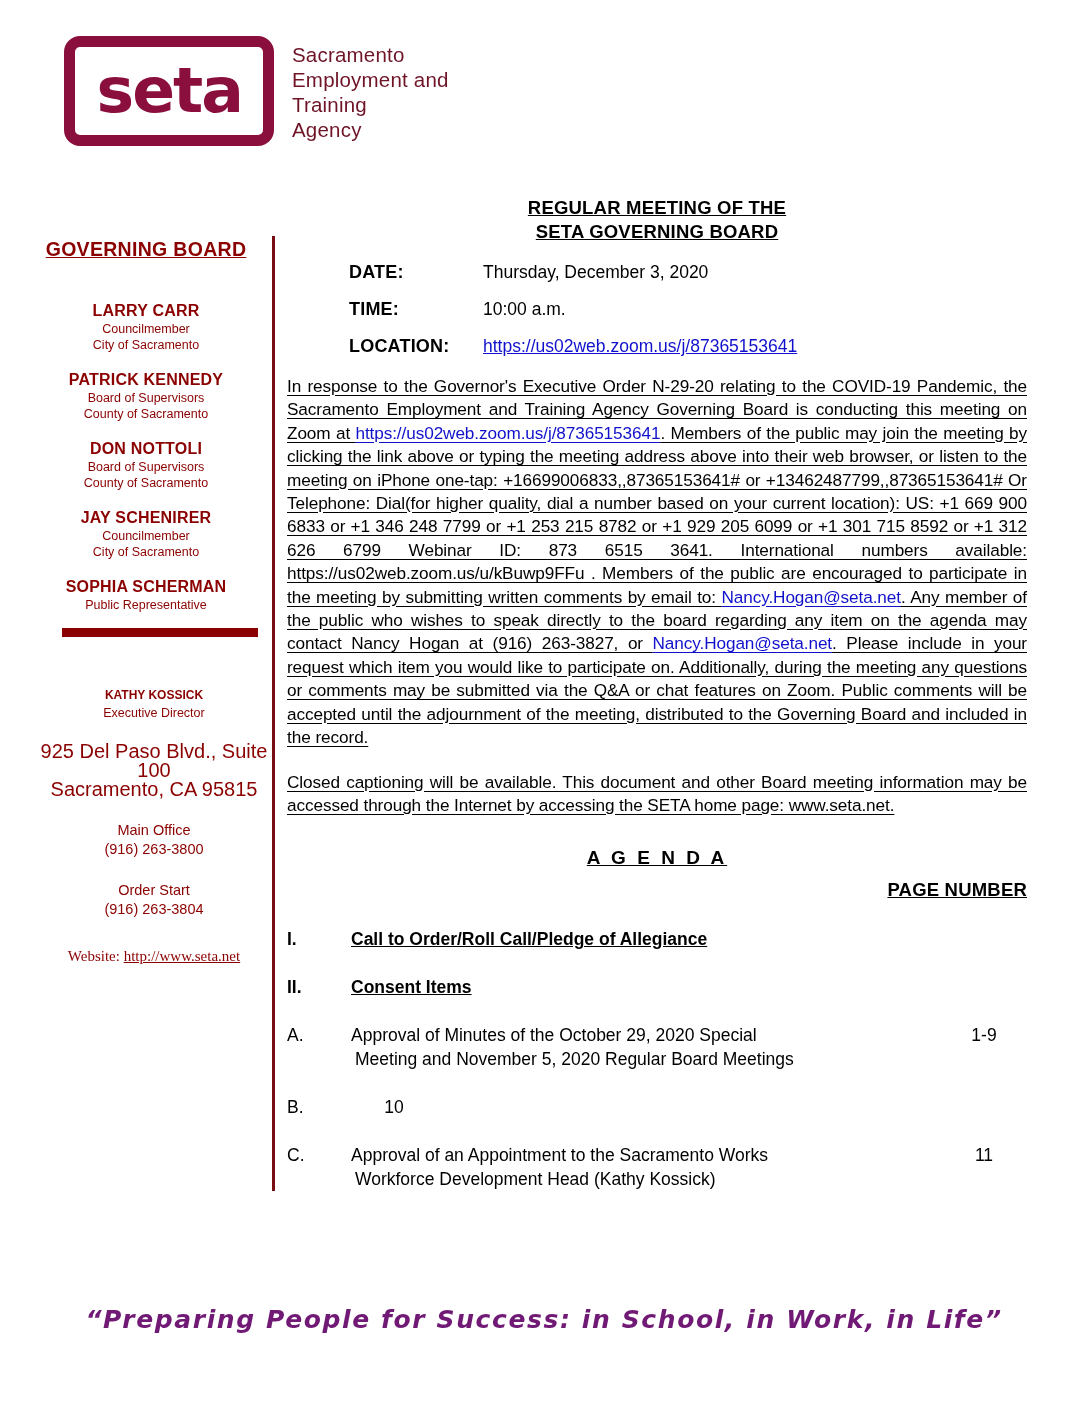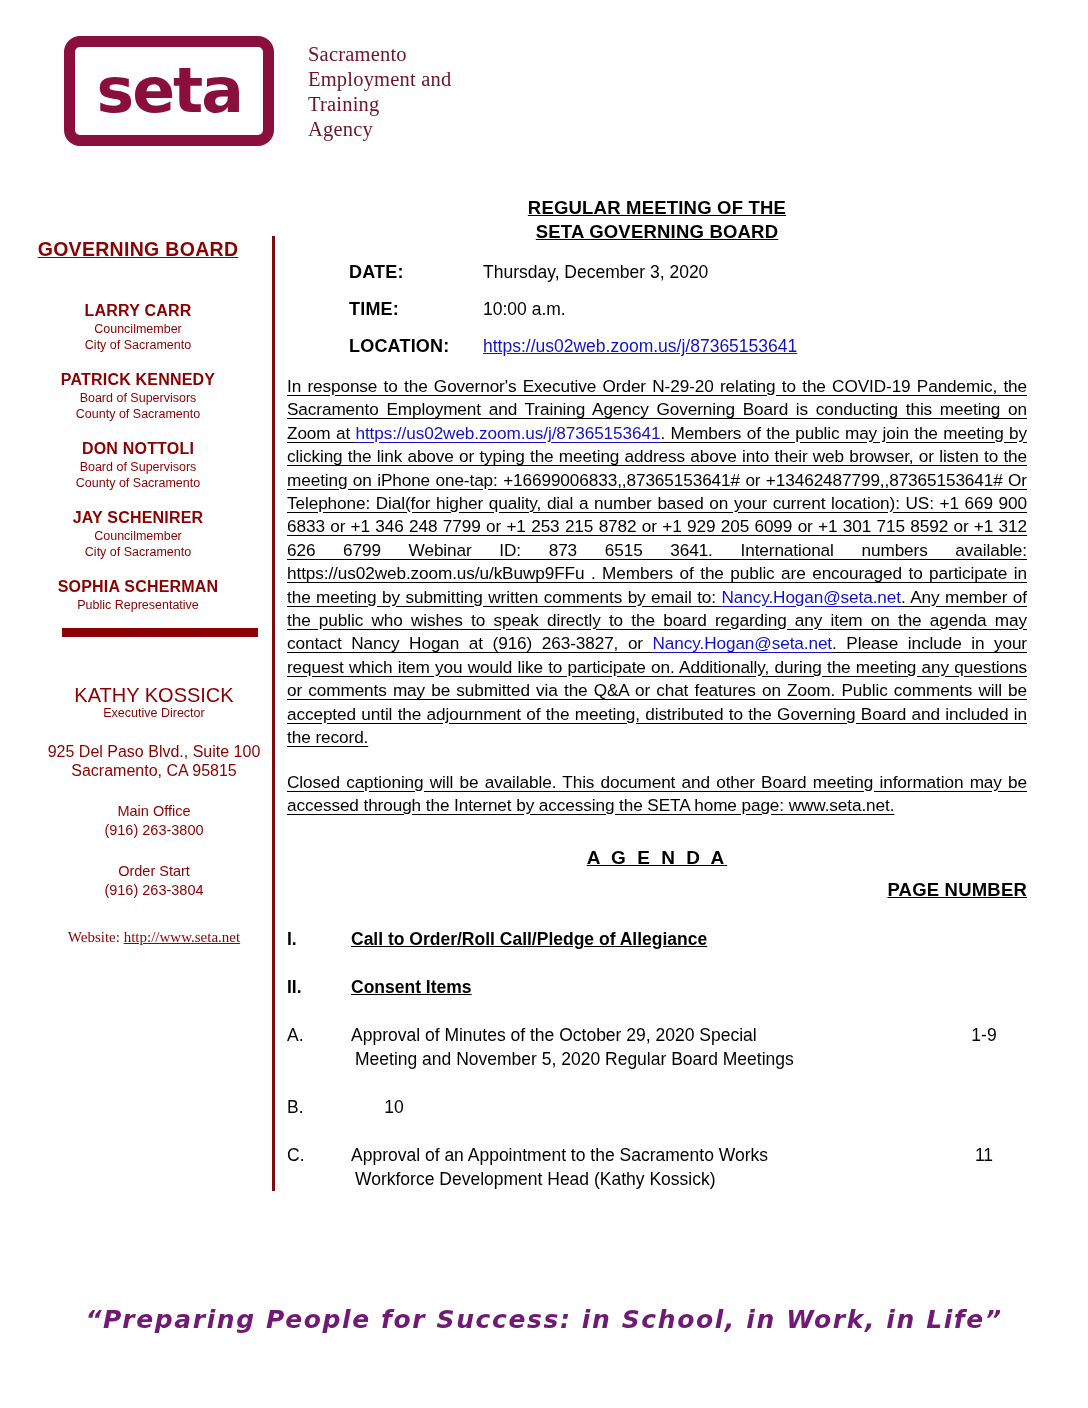--- a/index.html
+++ b/index.html
@@ -45,33 +45,33 @@
   .logo-word {
     font-family: "DejaVu Sans", sans-serif;
     font-weight: bold;
     font-size: 62px;
     line-height: 62px;
     letter-spacing: -2px;
     color: #8B0F3C;
     transform: scaleX(1.02);
   }
   .logo-text {
-    margin-left: 34px;
+    margin-left: 18px;
     margin-top: 6px;
-    font-family: Liberation Serif, serif;
+    font-family: Liberation Sans, sans-serif;
     font-size: 20.5px;
     line-height: 25px;
     color: #6E1426;
     letter-spacing: 0.2px;
   }
 
   
   .sidebar {
     position: absolute;
-    left: 24px;
+    left: 32px;
     top: 238px;
     width: 228px;
     text-align: center;
   }
   .sb-title {
     font-size: 19.5px;
     font-weight: bold;
     color: #8B0000;
     text-decoration: underline;
     letter-spacing: 0.3px;
@@ -104,30 +104,30 @@
 
   .sb-lower {
     position: absolute;
     left: 40px;
     top: 685px;
     width: 228px;
     text-align: center;
     color: #8B0000;
   }
   .ld-name {
-    font-size: 20px;
-    font-weight: normal;
+    font-size: 12px;
+    font-weight: bold;
     line-height: 20px;
   }
   .ld-role {
     font-size: 12.5px;
     line-height: 17px;
   }
   .sb-addr {
-    font-size: 16px;
+    font-size: 20px;
     line-height: 19px;
     margin-top: 20px;
   }
   .sb-phone {
     font-size: 14.5px;
     line-height: 19px;
     margin-top: 22px;
   }
   .sb-web {
     margin-top: 28px;

